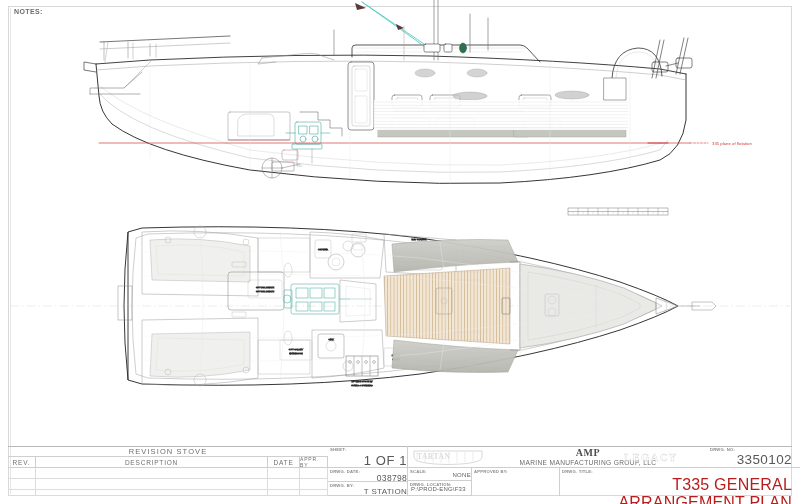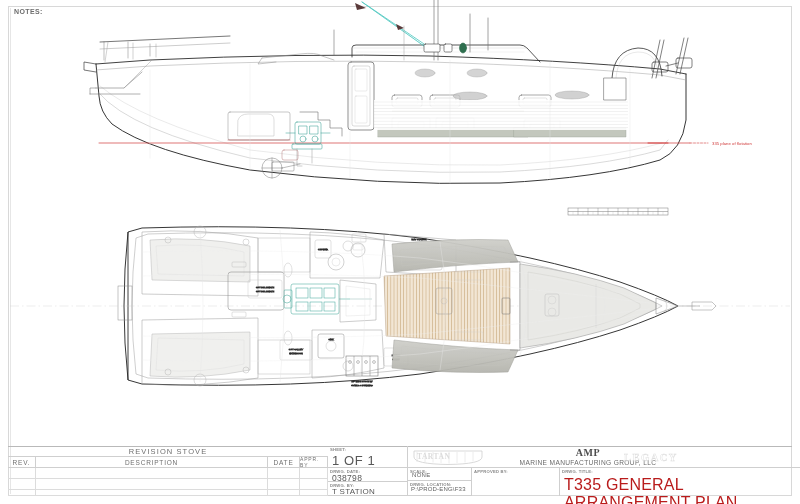--- a/index.html
+++ b/index.html
@@ -15,21 +15,21 @@
 
   
   .draw{position:absolute;left:0;top:0;width:800px;height:504px;pointer-events:none;}
 
   
   .tb{position:absolute;left:8px;top:446px;width:784px;height:50px;box-sizing:border-box;
       border-top:1px solid #b9b9b9;}
   .tb-cell{position:absolute;box-sizing:border-box;border-right:1px solid #cfcfcf;border-bottom:1px solid #cfcfcf;}
   .lbl{font-size:4.2px;letter-spacing:.2px;color:#8a8a8a;text-transform:uppercase;line-height:1;
        position:absolute;left:2px;top:1.5px;font-weight:bold;}
-  .val{position:absolute;left:4px;right:0;text-align:left;color:#555;}
+  .val{position:absolute;left:16px;right:0;text-align:right;color:#555;}
 
   
   .rev-title{position:absolute;left:8px;top:446px;width:320px;height:11px;
              display:flex;align-items:center;justify-content:center;
              font-size:7.5px;letter-spacing:1.1px;color:#6f6f6f;
              border-bottom:1px solid #cfcfcf;box-sizing:border-box;}
   .rev-head{position:absolute;top:457px;height:11px;display:flex;align-items:center;justify-content:center;
             font-size:6.5px;letter-spacing:.8px;color:#6f6f6f;
             border-right:1px solid #cfcfcf;border-bottom:1px solid #cfcfcf;box-sizing:border-box;}
   .rev-row{position:absolute;height:11px;border-right:1px solid #dcdcdc;border-bottom:1px solid #dcdcdc;box-sizing:border-box;}
@@ -469,20 +469,24 @@
     <div class="amp">AMP</div>
     <div class="mmg">MARINE MANUFACTURING GROUP, LLC</div>
   </div>
 
   <div class="logo-legacy">
     <svg viewBox="0 0 172 28" width="86" height="14" aria-hidden="true">
       <text x="4" y="21" font-family="Liberation Serif, serif" font-size="21" font-weight="bold" letter-spacing="3" fill="none" stroke="#dcdcdc" stroke-width="0.9">LEGACY</text>
     </svg>
   </div>
 
+  <div class="tb-cell box-dwgno" style="border-right:none;">
+    <span class="lbl">DRWG. NO:</span>
+    <span class="val v-dwgno">3350102</span>
+  </div>
 
   <div class="tb-cell box-scale">
     <span class="lbl">SCALE:</span>
     <span class="val v-scale">NONE</span>
   </div>
   <div class="tb-cell box-loc">
     <span class="lbl">DRWG. LOCATION:</span>
     <span class="val v-loc">P:\PROD-ENG\F33</span>
   </div>
   <div class="tb-cell box-appr2" style="border-bottom:none;height:28px;">

